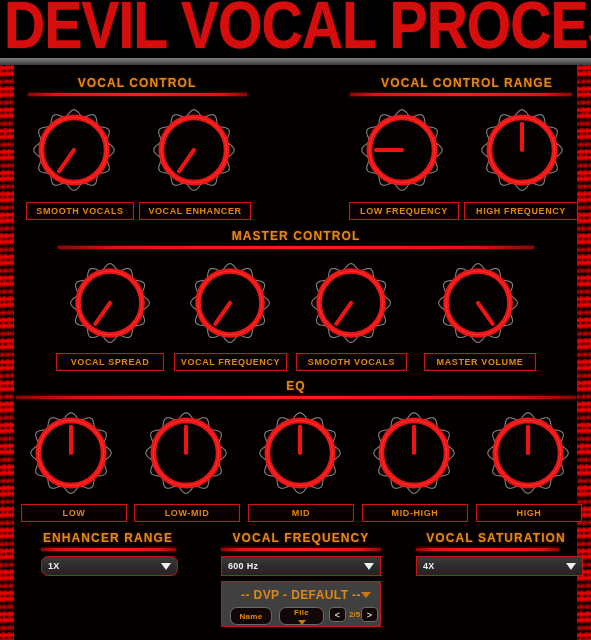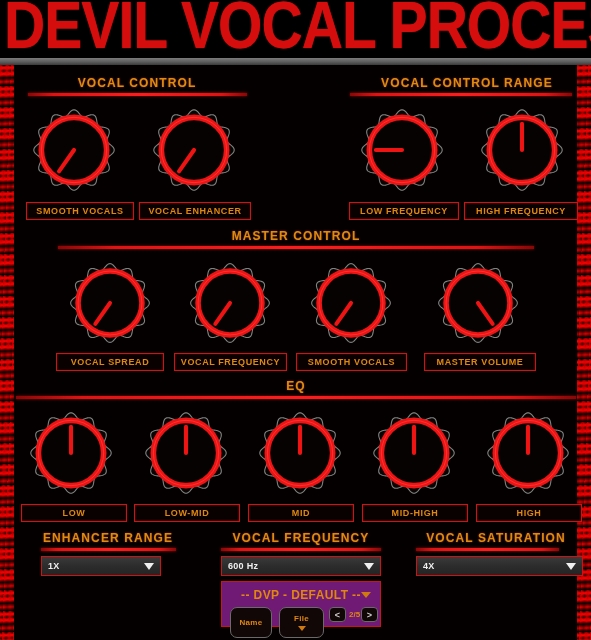--- a/index.html
+++ b/index.html
@@ -99,35 +99,35 @@
   }
   .ddown .dd-arrow{
     width:0;height:0;border-left:5px solid transparent;border-right:5px solid transparent;
     border-top:7px solid #efefef;
   }
 
   
   .preset{
     position:absolute;
     border:1px solid #cf1212;
-    background:#701a75;
+    background:#404040;
     box-sizing:border-box;
   }
   .preset-name{
     position:absolute;left:0;right:0;top:6px;text-align:center;
     color:#e0870f;font-size:12px;font-weight:bold;letter-spacing:.4px;
     white-space:nowrap;
   }
   .preset-caret{
     position:absolute;right:9px;top:10px;
     width:0;height:0;border-left:5px solid transparent;border-right:5px solid transparent;
     border-top:6px solid #cf7a10;
   }
   .pbtn{
-    position:absolute;height:31px;
+    position:absolute;height:18px;
     border:1px solid #6a6a6a;border-radius:7px;
     background:#120707;
     color:#e0870f;font-size:8px;font-weight:bold;letter-spacing:.3px;
     display:flex;align-items:center;justify-content:center;gap:3px;
     box-sizing:border-box;
   }
   .pbtn .b-arrow{
     width:0;height:0;border-left:4px solid transparent;border-right:4px solid transparent;
     border-top:5px solid #cf7a10;
   }
@@ -289,21 +289,21 @@
     </div>
 
   <div class="plabel" style="left:21px;top:504px;width:104px;">LOW</div>
   <div class="plabel" style="left:134px;top:504px;width:104px;">LOW-MID</div>
   <div class="plabel" style="left:248px;top:504px;width:104px;">MID</div>
   <div class="plabel" style="left:476px;top:504px;width:104px;">HIGH</div>
   <div class="plabel" style="left:362px;top:504px;width:104px;">MID-HIGH</div>
 
   <div class="sec-title" style="left:28px;top:531px;width:160px;">ENHANCER RANGE</div>
   <div class="sec-rule" style="left:41px;top:548px;width:135px;"></div>
-  <div class="ddown" style="left:41px;top:556px;width:120px;">
+  <div class="ddown" style="left:41px;top:556px;width:137px;border-radius:7px;">
     <span class="dd-val">1X</span>
     <span class="dd-arrow"></span>
   </div>
 
   <div class="sec-title" style="left:216px;top:531px;width:170px;">VOCAL FREQUENCY</div>
   <div class="sec-rule" style="left:221px;top:548px;width:160px;"></div>
   <div class="ddown" style="left:221px;top:556px;width:160px;">
     <span class="dd-val">600 Hz</span>
     <span class="dd-arrow"></span>
   </div>

